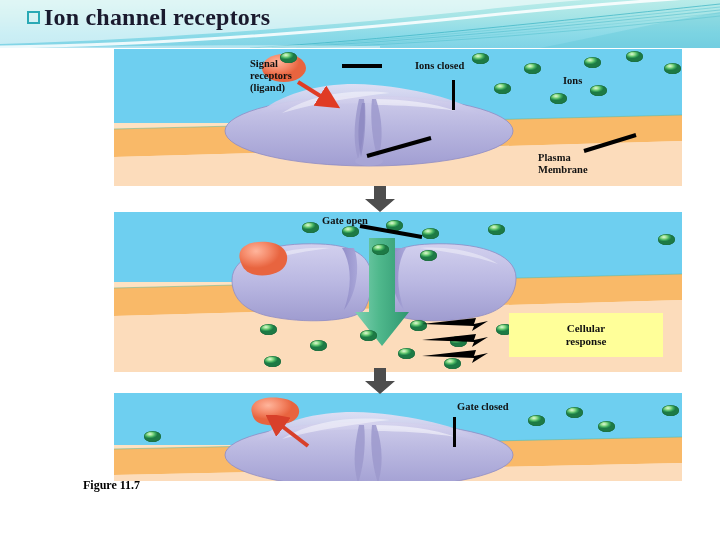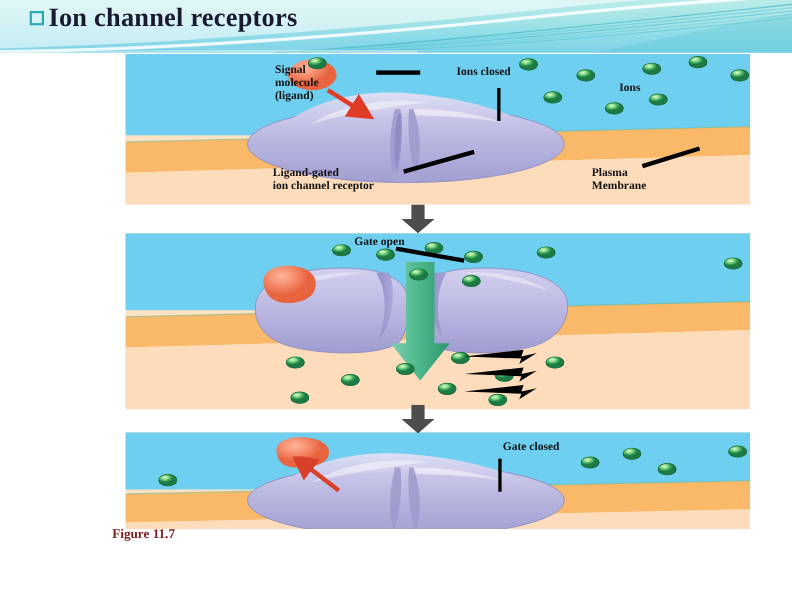--- a/index.html
+++ b/index.html
@@ -102,25 +102,25 @@
     font-size: 11px;
     line-height: 13px;
   }
 
   
   .step-arrow { position: absolute; z-index: 6; }
 
   
   .fig-caption {
     position: absolute;
-    left: 102px; top: 478px;
+    left: 83px; top: 478px;
     font-family: "Liberation Serif", serif;
     font-weight: 700;
     font-size: 12px;
-    color: #7f1d1d;
+    color: #000000;
     z-index: 12;
   }
 </style>
 </head>
 <body>
 
 <div id="slide">
 
   <div class="header-band">
     <svg class="header-svg" width="720" height="48">
@@ -185,40 +185,38 @@
     <div class="ion" style="left:410px;top:14px;"></div>
     <div class="ion" style="left:380px;top:34px;"></div>
     <div class="ion" style="left:470px;top:8px;"></div>
     <div class="ion" style="left:512px;top:2px;"></div>
     <div class="ion" style="left:550px;top:14px;"></div>
     <div class="ion" style="left:436px;top:44px;"></div>
     <div class="ion" style="left:476px;top:36px;"></div>
   </div>
 
   <div class="lbl" style="left:250px;top:58px;width:70px;">Signal
-molecule
+receptors
 (ligand)</div>
 
   <svg style="position:absolute;left:296px;top:78px;z-index:8;" width="50" height="34">
     <defs>
       <marker id="redhead" markerWidth="6" markerHeight="6" refX="3" refY="3" orient="auto">
         <path d="M0,0 L6,3 L0,6 Z" fill="#e03b24"></path>
       </marker>
     </defs>
     <line x1="2" y1="4" x2="34" y2="24" stroke="#e03b24" stroke-width="4" marker-end="url(#redhead)"></line>
   </svg>
 
   <div class="lbl" style="left:415px;top:60px;">Ions closed</div>
   <div class="leader" style="left:452px;top:80px;width:3px;height:30px;"></div>
   <div class="leader" style="left:342px;top:64px;width:40px;height:4px;"></div>
 
   <div class="lbl" style="left:563px;top:64px;margin-top:11px;">Ions</div>
 
-  <div class="lbl" style="left:248px;top:152px;">Ligand-gated
-ion channel receptor</div>
   <svg style="position:absolute;left:365px;top:136px;z-index:7;" width="70" height="24">
     <line x1="2" y1="20" x2="66" y2="2" stroke="#000000" stroke-width="4"></line>
   </svg>
 
   <div class="lbl" style="left:538px;top:152px;">Plasma
 Membrane</div>
   <svg style="position:absolute;left:582px;top:133px;z-index:7;" width="58" height="22">
     <line x1="2" y1="18" x2="54" y2="2" stroke="#000000" stroke-width="4"></line>
   </svg>
 
@@ -302,20 +300,24 @@
   <svg style="position:absolute;left:358px;top:224px;z-index:8;" width="68" height="16">
     <line x1="2" y1="2" x2="64" y2="13" stroke="#000000" stroke-width="4"></line>
   </svg>
 
   <svg style="position:absolute;left:422px;top:318px;z-index:9;" width="80" height="48">
     <path d="M0,6 L54,0 L52,6 L66,3 L50,13 L52,8 Z" fill="#000000"></path>
     <path d="M0,22 L54,16 L52,22 L66,19 L50,29 L52,24 Z" fill="#000000"></path>
     <path d="M0,38 L54,32 L52,38 L66,35 L50,45 L52,40 Z" fill="#000000"></path>
   </svg>
 
+  <div class="response-box" style="left:509px;top:313px;width:154px;height:44px;">
+    <div class="lbl">Cellular
+response</div>
+  </div>
 
   <svg class="step-arrow" style="left:364px;top:368px;" width="32" height="26">
     <path d="M10,0 L22,0 L22,13 L31,13 L16,26 L1,13 L10,13 Z" fill="#4d4d4d"></path>
   </svg>
 
   <div class="panel" id="panel-3">
     <div class="layer-extra" style="height:52px;"></div>
     <svg width="568" height="88" style="position:absolute;left:0;top:0;">
       <path d="M0,56 L568,44 L568,70 L0,82 Z" fill="#f9b968"></path>
       <path d="M0,82 L568,70 L568,88 L0,88 Z" fill="#fcdcbb"></path>

